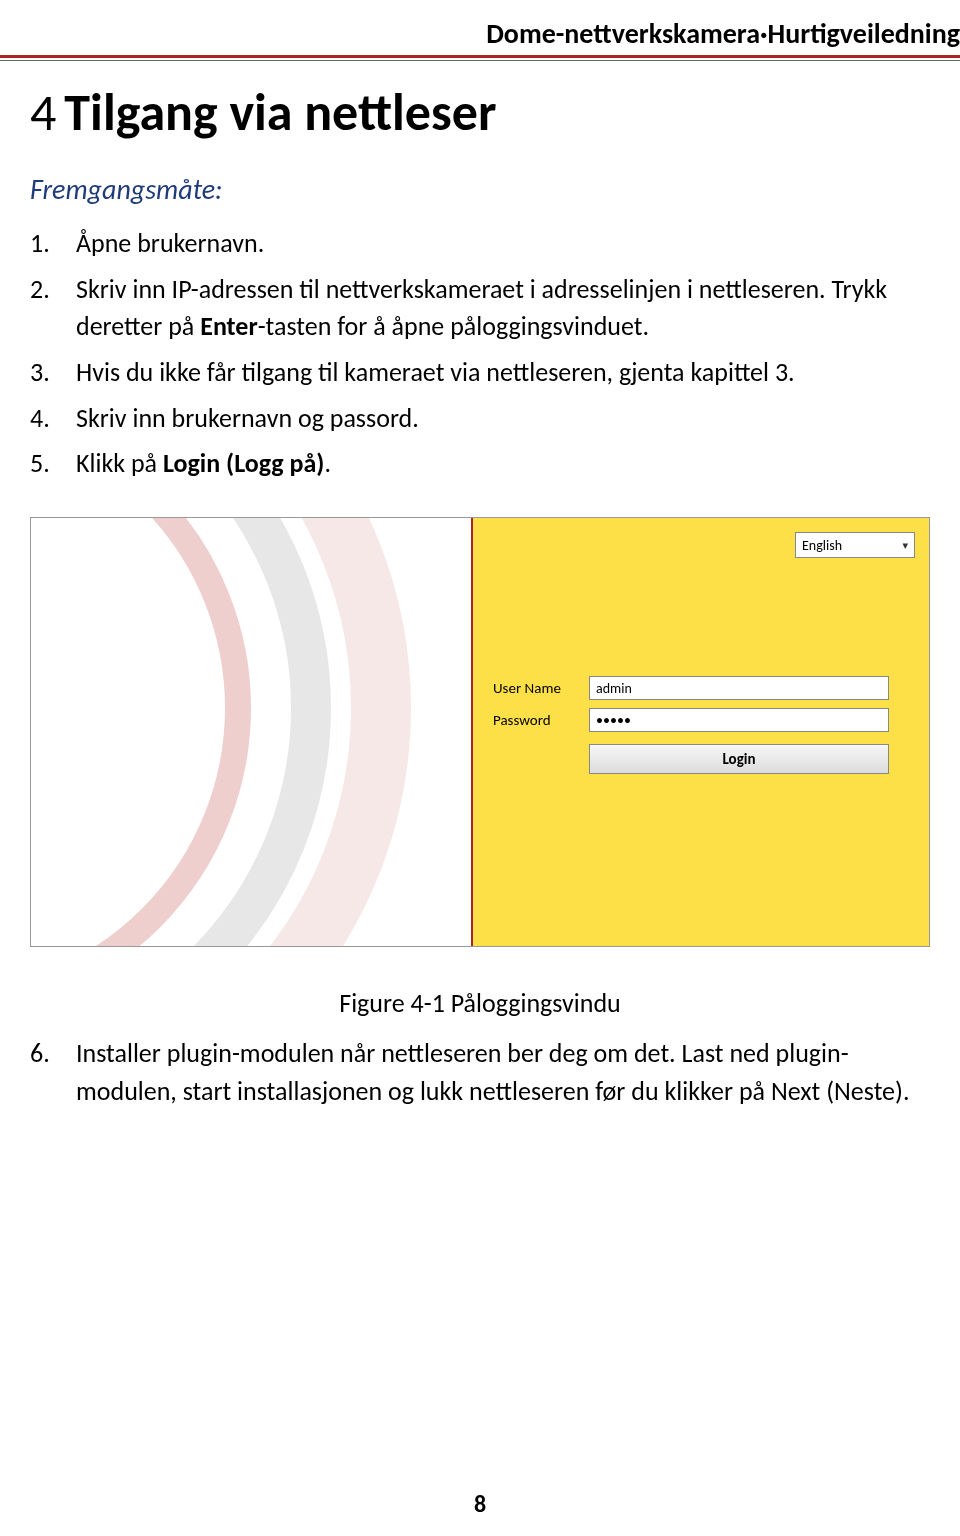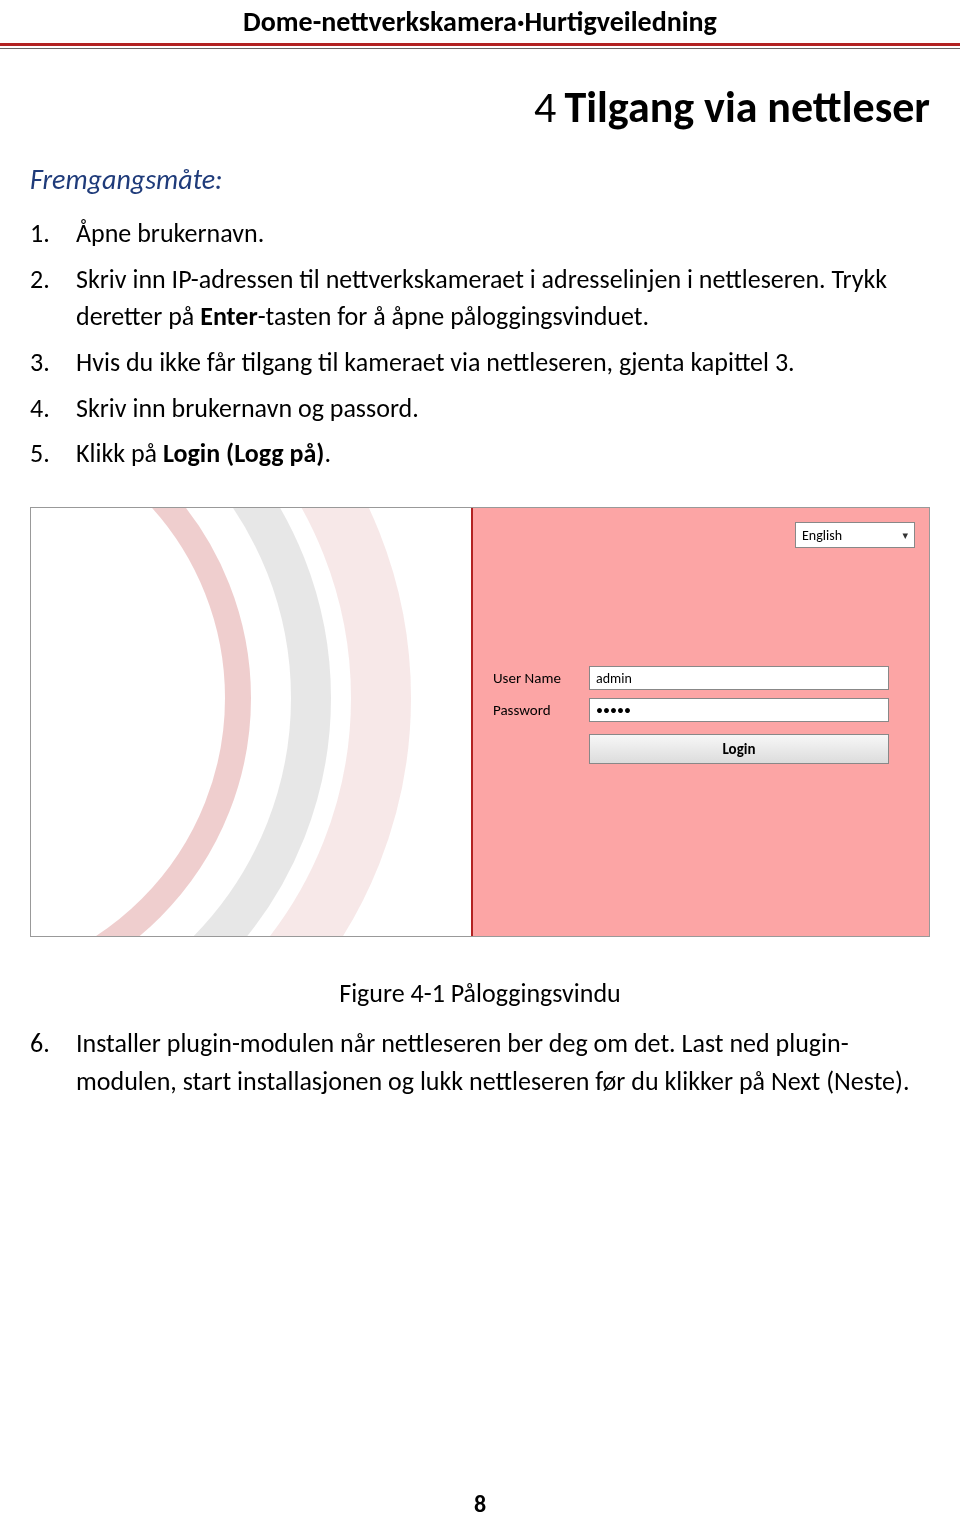--- a/index.html
+++ b/index.html
@@ -8,22 +8,22 @@
     height: 1536px;
     background: #fff;
     font-family: Calibri, "Segoe UI", Arial, sans-serif;
     color: #000;
     position: relative;
     overflow: hidden;
   }
   .header-band {
     position: absolute;
     top: 0; left: 0; right: 0;
-    text-align: center;
-    padding-top: 4px;
+    text-align: right;
+    padding-top: 16px;
   }
   .header-band .title {
     font-size: 28px;
     font-weight: bold;
   }
   .red-rule {
     margin-top: 4px;
     border: none;
     border-top: 3px solid #b22222;
   }
@@ -31,24 +31,23 @@
     margin-top: 2px;
     border: none;
     border-top: 1px solid #666;
   }
   .content {
     position: absolute;
     top: 56px; left: 0; right: 0;
     padding: 0 30px;
   }
   h1.section {
-    font-size: 44px;
+    font-size: 52px;
     font-weight: bold;
     margin: 24px 0 28px 0;
-    text-align: right;
   }
   h1.section .num { font-weight: normal; margin-right: 8px; }
   .procedure {
     font-size: 28px;
     font-style: italic;
     font-weight: normal;
     color: #1f3b7a;
     margin-bottom: 18px;
   }
   ol.steps {
@@ -99,21 +98,21 @@
   }
   .vsep {
     position: absolute;
     left: 440px; top: 0; bottom: 0;
     width: 2px;
     background: #b22222;
   }
   .right-pane {
     position: absolute;
     left: 442px; right: 0; top: 0; bottom: 0;
-    background: #fca5a5;
+    background: #fde047;
   }
   .lang-select {
     position: absolute;
     top: 14px; right: 14px;
     width: 120px; height: 26px;
     background: #fff;
     border: 1px solid #888;
     font-size: 14px;
     padding: 2px 6px;
     display: flex;

